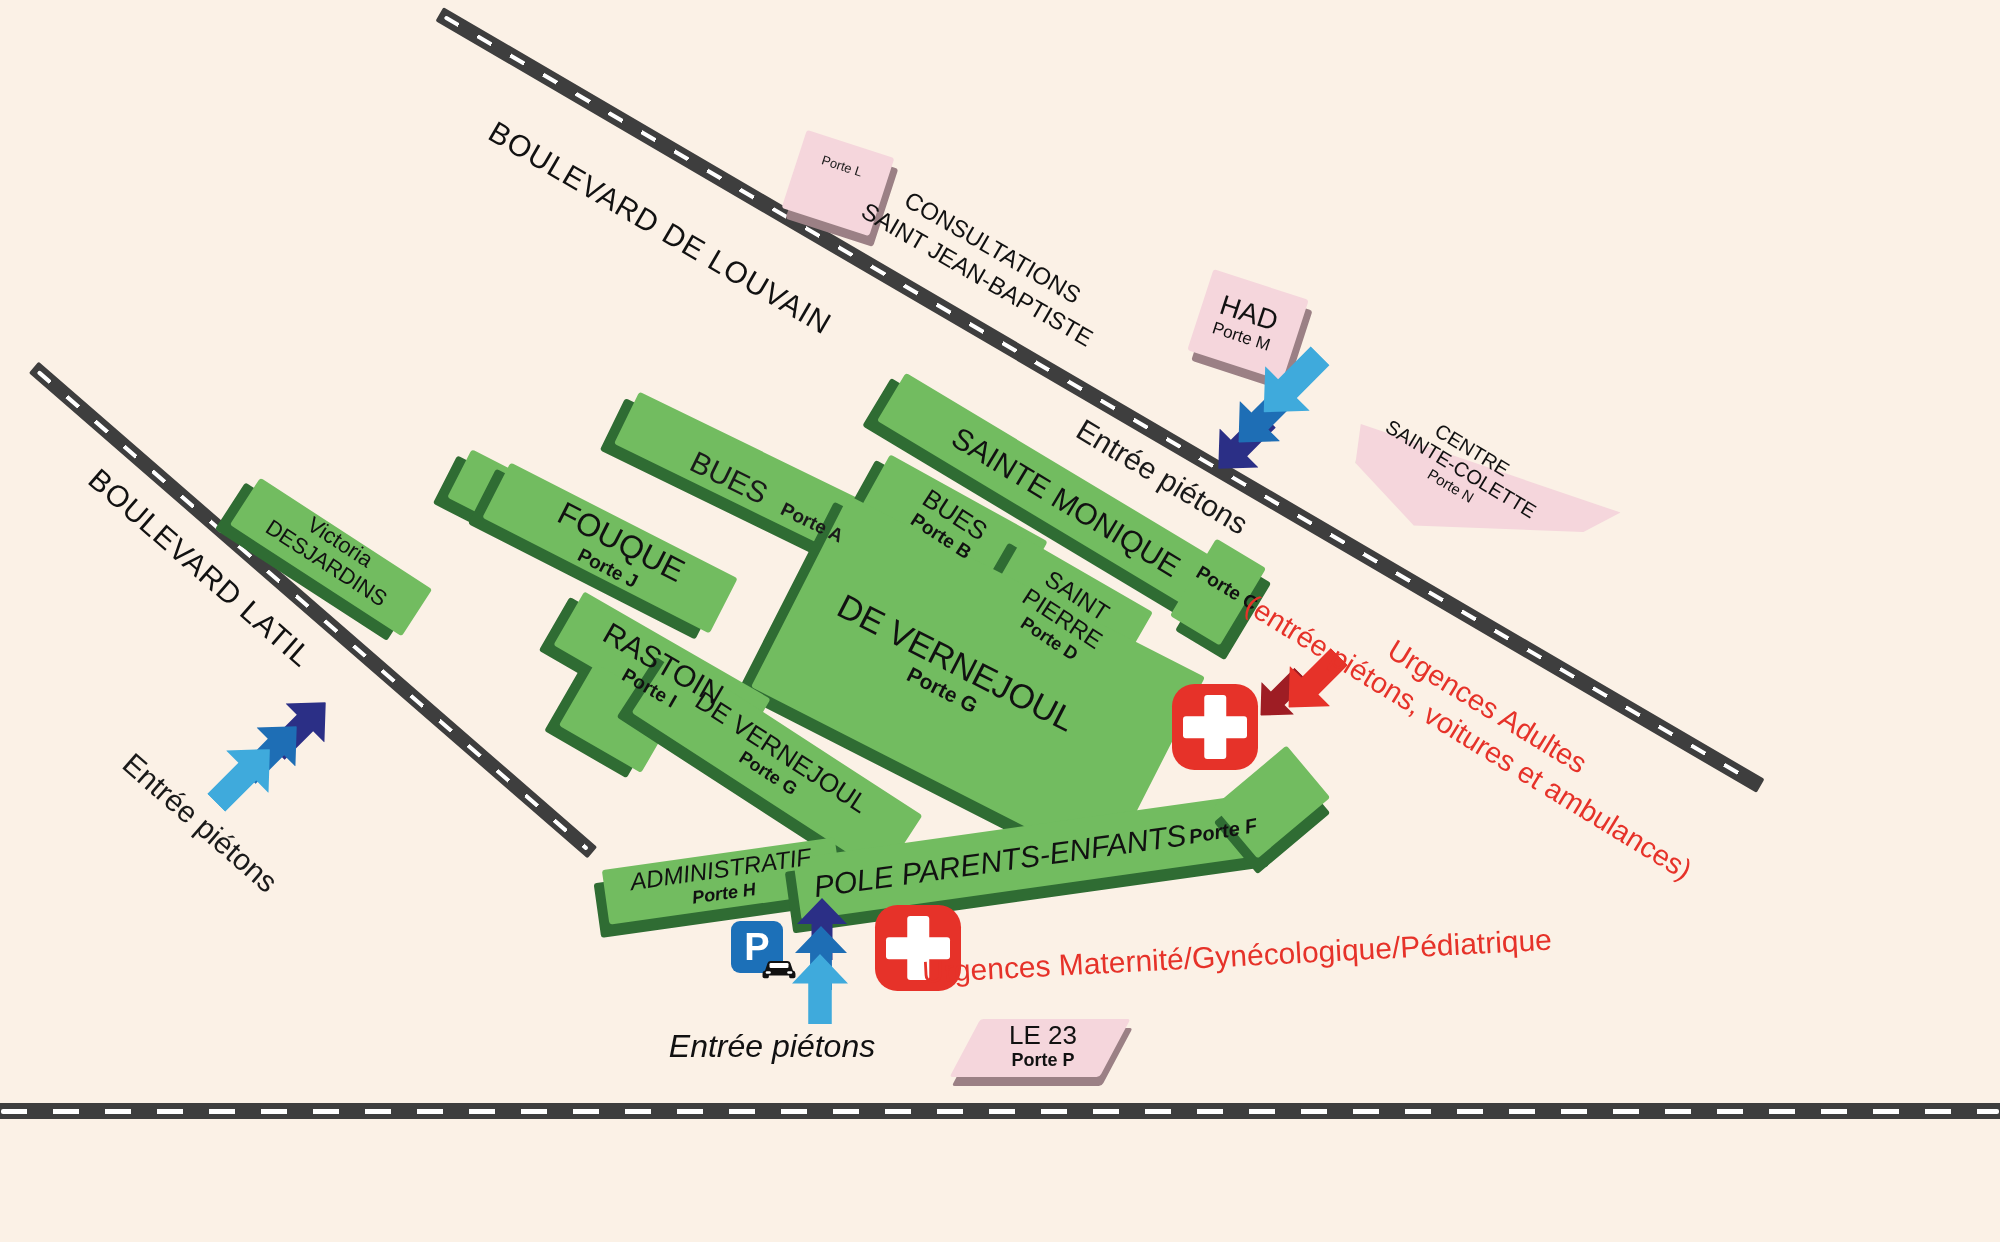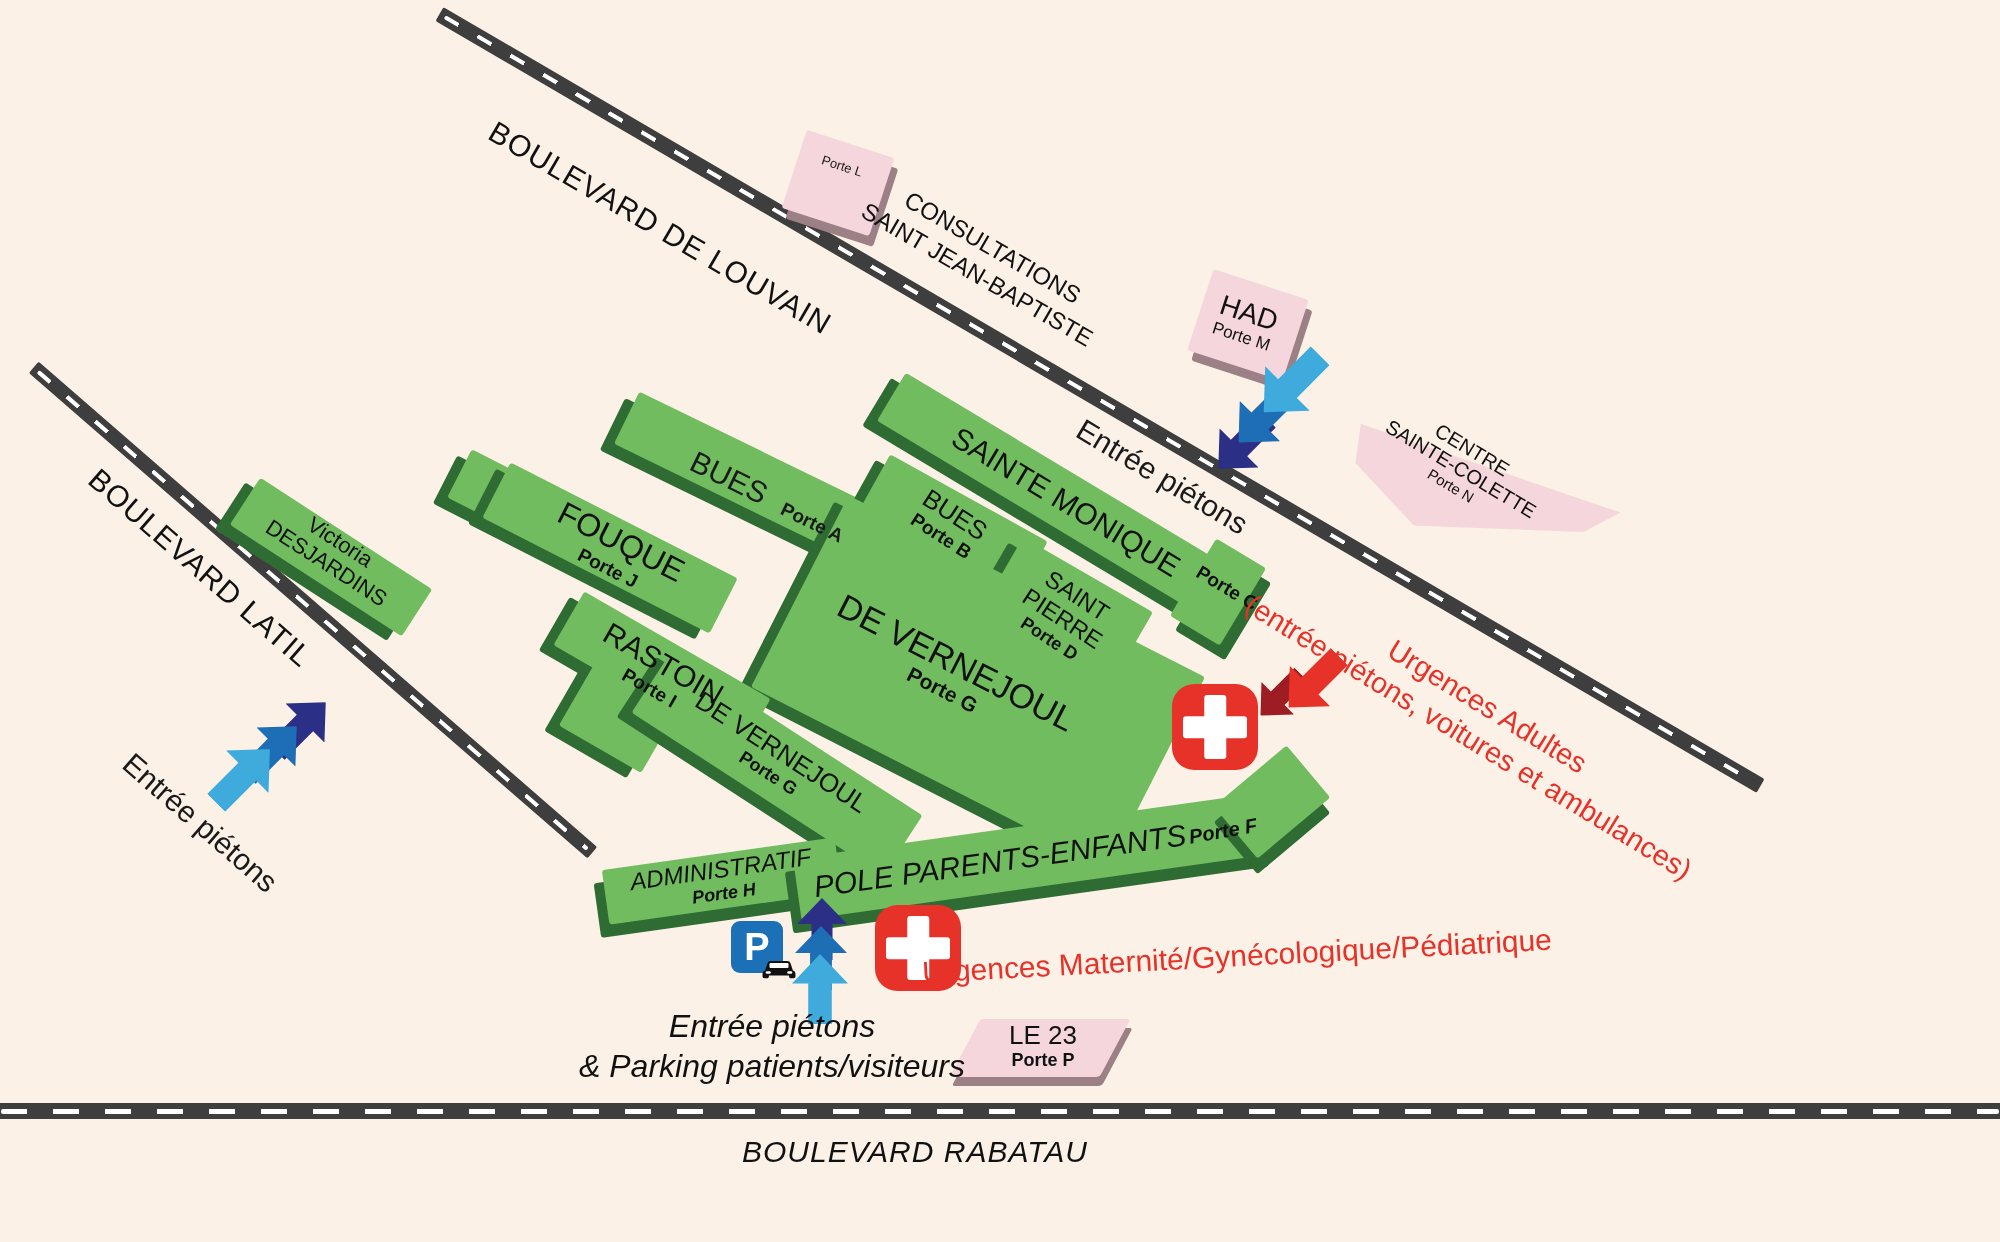--- a/index.html
+++ b/index.html
@@ -64,21 +64,20 @@
   </div>
   <div class="pos road" style="left:313px;top:610px;width:740px;height:15px;--r:41deg;">
     <div class="dash"></div>
   </div>
   <div class="pos road h" style="left:1000px;top:1111px;width:2010px;height:16px;">
     <div class="dash"></div>
   </div>
 
   <div class="pos roadlabel" style="left:660px;top:228px;--r:30.3deg;">BOULEVARD DE LOUVAIN</div>
   <div class="pos roadlabel" style="left:200px;top:568px;--r:41deg;">BOULEVARD LATIL</div>
-  <div class="pos roadlabel it" style="left:915px;top:1152px;">BOULEVARD RABATAU</div>
 
   <div class="pos" style="left:1162px;top:477px;--r:31deg;font-size:30px;white-space:nowrap;">Entrée piétons</div>
   <div class="pos" style="left:200px;top:823px;--r:41deg;font-size:30px;white-space:nowrap;">Entrée piétons</div>
 
   <div class="pos gbar" style="left:331px;top:557px;width:205px;height:56px;--r:33deg;"></div>
   <div class="pos gbar" style="left:504px;top:496px;width:100px;height:54px;--r:27deg;"></div>
   <div class="pos gbar" style="left:610px;top:548px;width:255px;height:62px;--r:27deg;"></div>
   <div class="pos gbar" style="left:775px;top:490px;width:330px;height:58px;--r:26deg;"></div>
   <div class="pos gbar" style="left:840px;top:560px;width:120px;height:55px;--r:-63deg;"></div>
   <div class="pos gbar" style="left:1050px;top:492px;width:370px;height:56px;--r:31deg;"></div>
@@ -196,16 +195,15 @@
   </div>
 
   <div class="pos redtext" style="left:1478px;top:722px;--r:31.5deg;font-size:29px;">
     <span style="display:block;">Urgences Adultes</span>
     <span style="display:block;">(entrée piétons, voitures et ambulances)</span>
   </div>
   <div class="pos redtext" style="left:1237px;top:956px;--r:-3deg;font-size:30px;">Urgences Maternité/Gynécologique/Pédiatrique</div>
 
   <div class="pos blacknote" style="left:772px;top:1046px;font-size:32px;">
     <span style="display:block;">Entrée piétons</span>
-    <span style="display:block;">&amp; Parking patients/visiteurs</span>
   </div>
 
 </div>
 
 </body></html>

